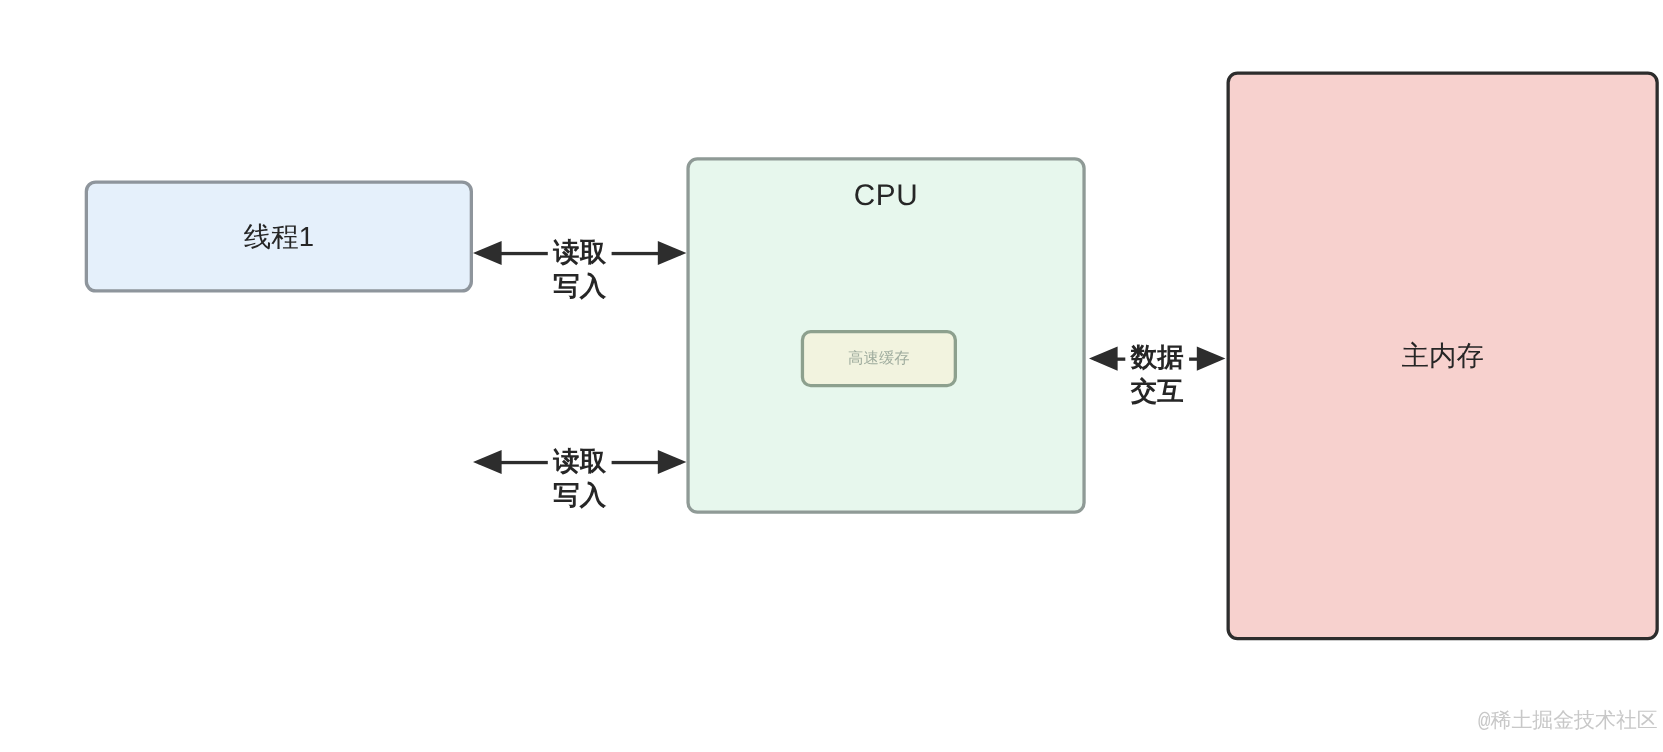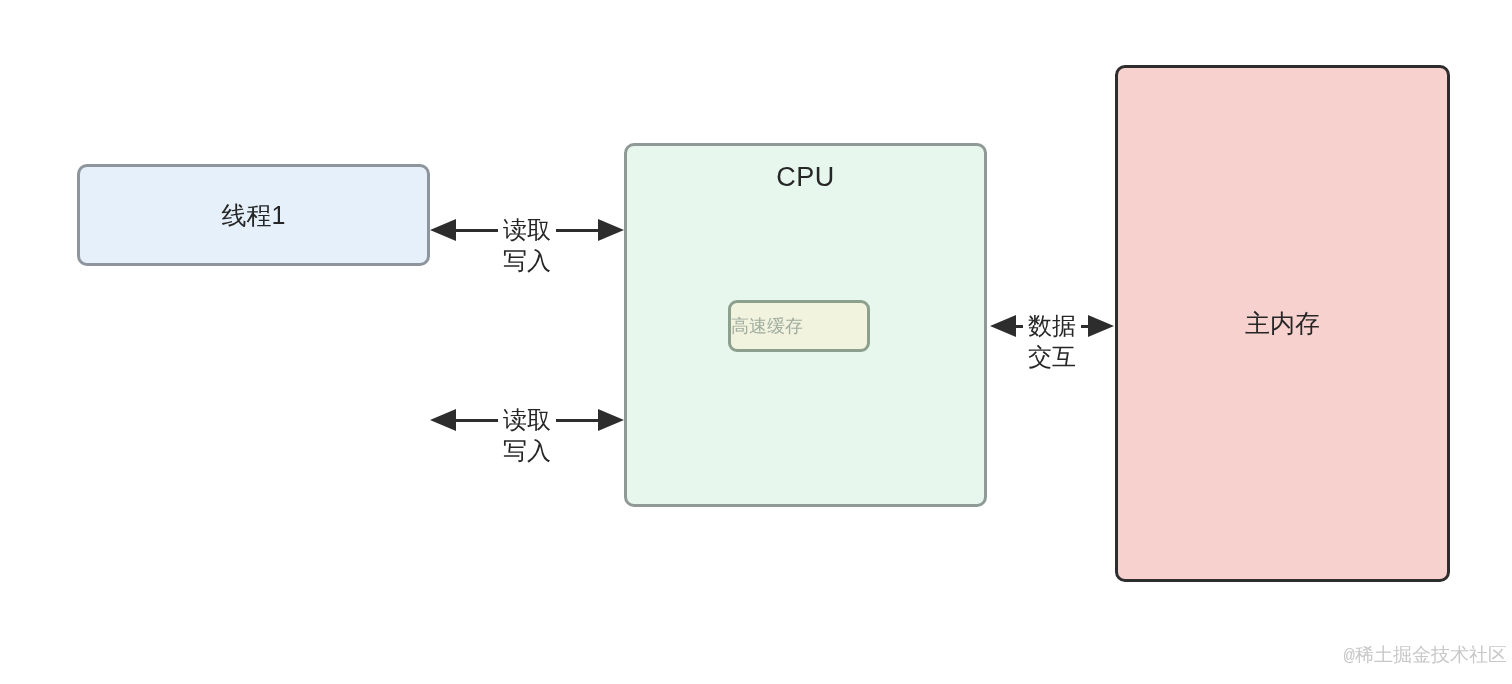--- a/index.html
+++ b/index.html
@@ -47,21 +47,21 @@
     background: var(--thread-fill);
     border: 3px solid var(--thread-border);
   }
   #thread1 { top: 164px; }
   #thread2 { top: 353px; }
 
   .node-cpu {
     left: 624px;
     top: 143px;
     width: 363px;
-    height: 364px;
+    height: 324px;
     background: var(--cpu-fill);
     border: 3px solid var(--cpu-border);
     justify-content: flex-start;
     flex-direction: column;
   }
   .cpu-title {
     margin-top: 16px;
     font-size: 27px;
     letter-spacing: 0.5px;
   }
@@ -69,27 +69,28 @@
     position: absolute;
     left: 101px;
     top: 154px;
     width: 142px;
     height: 52px;
     background: var(--cache-fill);
     border: 3px solid var(--cache-border);
     border-radius: 9px;
     display: flex;
     align-items: center;
-    font-size: 18px;
+    justify-content: center;
+    font-size: 14px;
     color: var(--cache-text);
   }
   .node-memory {
     left: 1115px;
     top: 65px;
-    width: 335px;
+    width: 393px;
     height: 517px;
     background: var(--memory-fill);
     border: 3px solid var(--memory-border);
   }
 
   
   .arrow {
     position: absolute;
     height: 0;
   }
@@ -116,20 +117,21 @@
     left: 50%;
     transform: translate(-50%, -16px);
     top: 0;
     background: var(--background);
     padding: 0 5px;
     font-size: 24px;
     line-height: 31px;
     text-align: center;
     white-space: nowrap;
     color: var(--text);
+    font-weight: bold;
   }
   #arrow-thread1-cpu { left: 430px; top: 230px; width: 194px; }
   #arrow-thread2-cpu { left: 430px; top: 420px; width: 194px; }
   #arrow-cpu-memory  { left: 990px; top: 326px; width: 124px; }
 
   
   .watermark {
     position: absolute;
     right: 5px;
     top: 642px;

